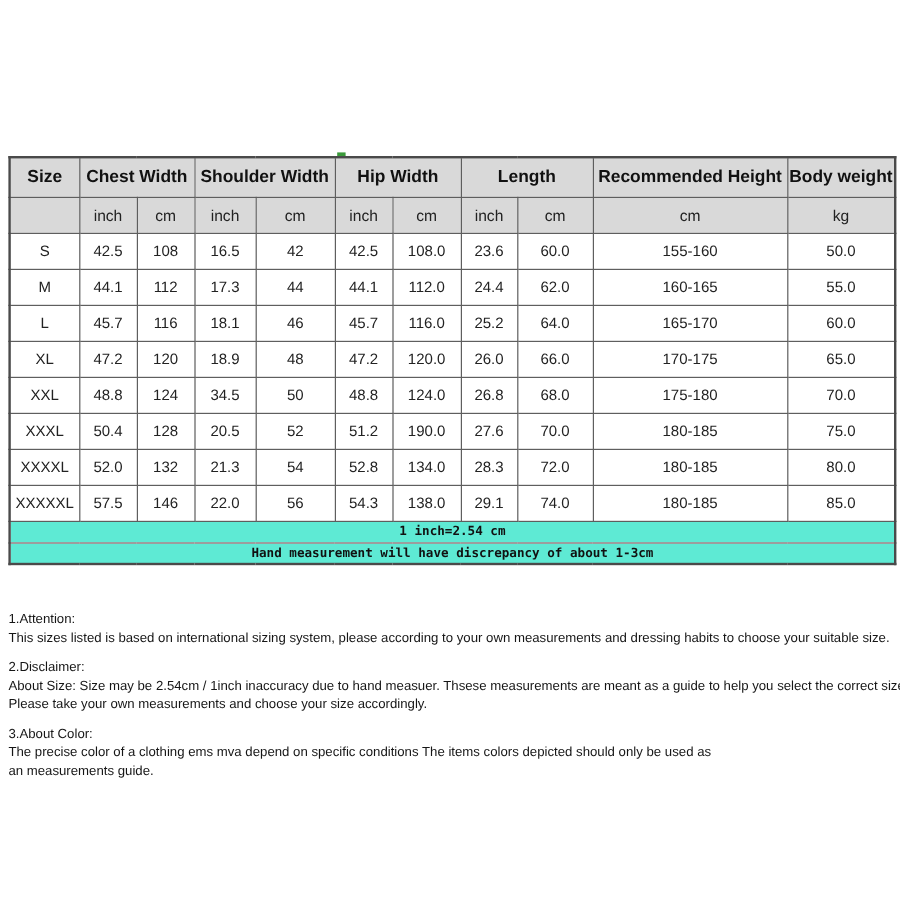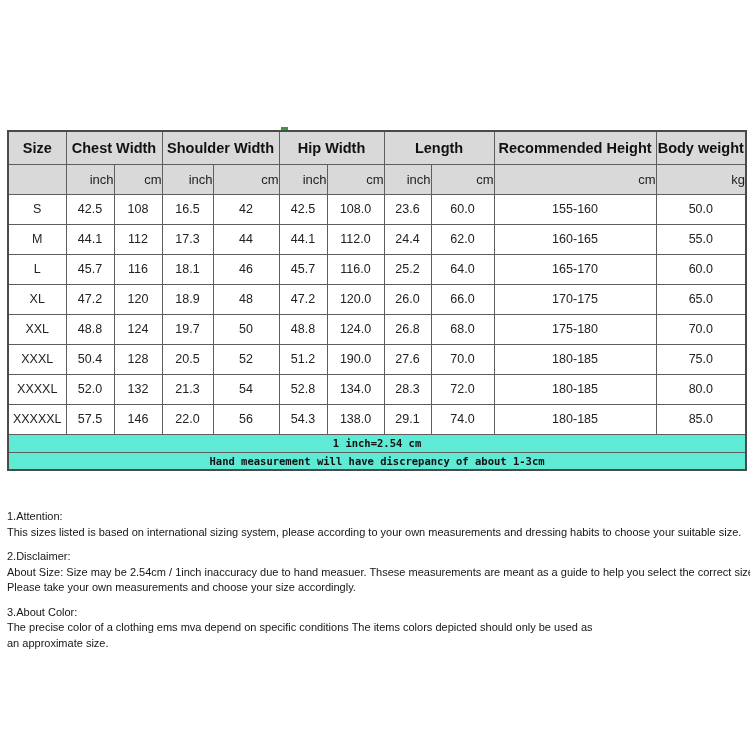--- a/index.html
+++ b/index.html
@@ -20,21 +20,21 @@
     border:1px solid #5e5e5e;
     text-align:center;vertical-align:middle;
     padding:0;overflow:hidden;white-space:nowrap;
   }
   tr.group-row{height:33px;}
   tr.group-row th{
     background:#d9d9d9;font-size:14.5px;font-weight:bold;color:#111;
   }
   tr.sub-row{height:30px;}
   tr.sub-row th{
-    background:#d9d9d9;font-size:13px;font-weight:normal;color:#222;text-align:right;
+    background:#d9d9d9;font-size:13px;font-weight:normal;color:#222;
   }
   tr.data-row{height:30px;}
   tr.data-row td{font-size:12.5px;color:#222;background:#ffffff;}
   tr.foot-row{height:18px;}
   tr.foot-row td{
     font-family:"DejaVu Sans Mono",monospace;font-weight:bold;
     font-size:10.5px;color:#111;background:#5eead4;
   }
 
   
@@ -144,21 +144,21 @@
           <td>120.0</td>
           <td>26.0</td>
           <td>66.0</td>
           <td>170-175</td>
           <td>65.0</td>
         </tr>
         <tr class="data-row">
           <td>XXL</td>
           <td>48.8</td>
           <td>124</td>
-          <td>19.7</td>
+          <td>34.5</td>
           <td>50</td>
           <td>48.8</td>
           <td>124.0</td>
           <td>26.8</td>
           <td>68.0</td>
           <td>175-180</td>
           <td>70.0</td>
         </tr>
         <tr class="data-row">
           <td>XXXL</td>
@@ -218,17 +218,17 @@
       <p>This sizes listed is based on international sizing system, please according to your own measurements and dressing habits to choose your suitable size.</p>
     </div>
     <div class="note-block">
       <p>2.Disclaimer:</p>
       <p>About Size: Size may be 2.54cm / 1inch inaccuracy due to hand measuer. Thsese measurements are meant as a guide to help you select the correct size.</p>
       <p>Please take your own measurements and choose your size accordingly.</p>
     </div>
     <div class="note-block">
       <p>3.About Color:</p>
       <p>The precise color of a clothing ems mva depend on specific conditions The items colors depicted should only be used as</p>
-      <p>an approximate size.</p>
+      <p>an measurements guide.</p>
     </div>
   </div>
 
 </div>
 
 </body></html>

